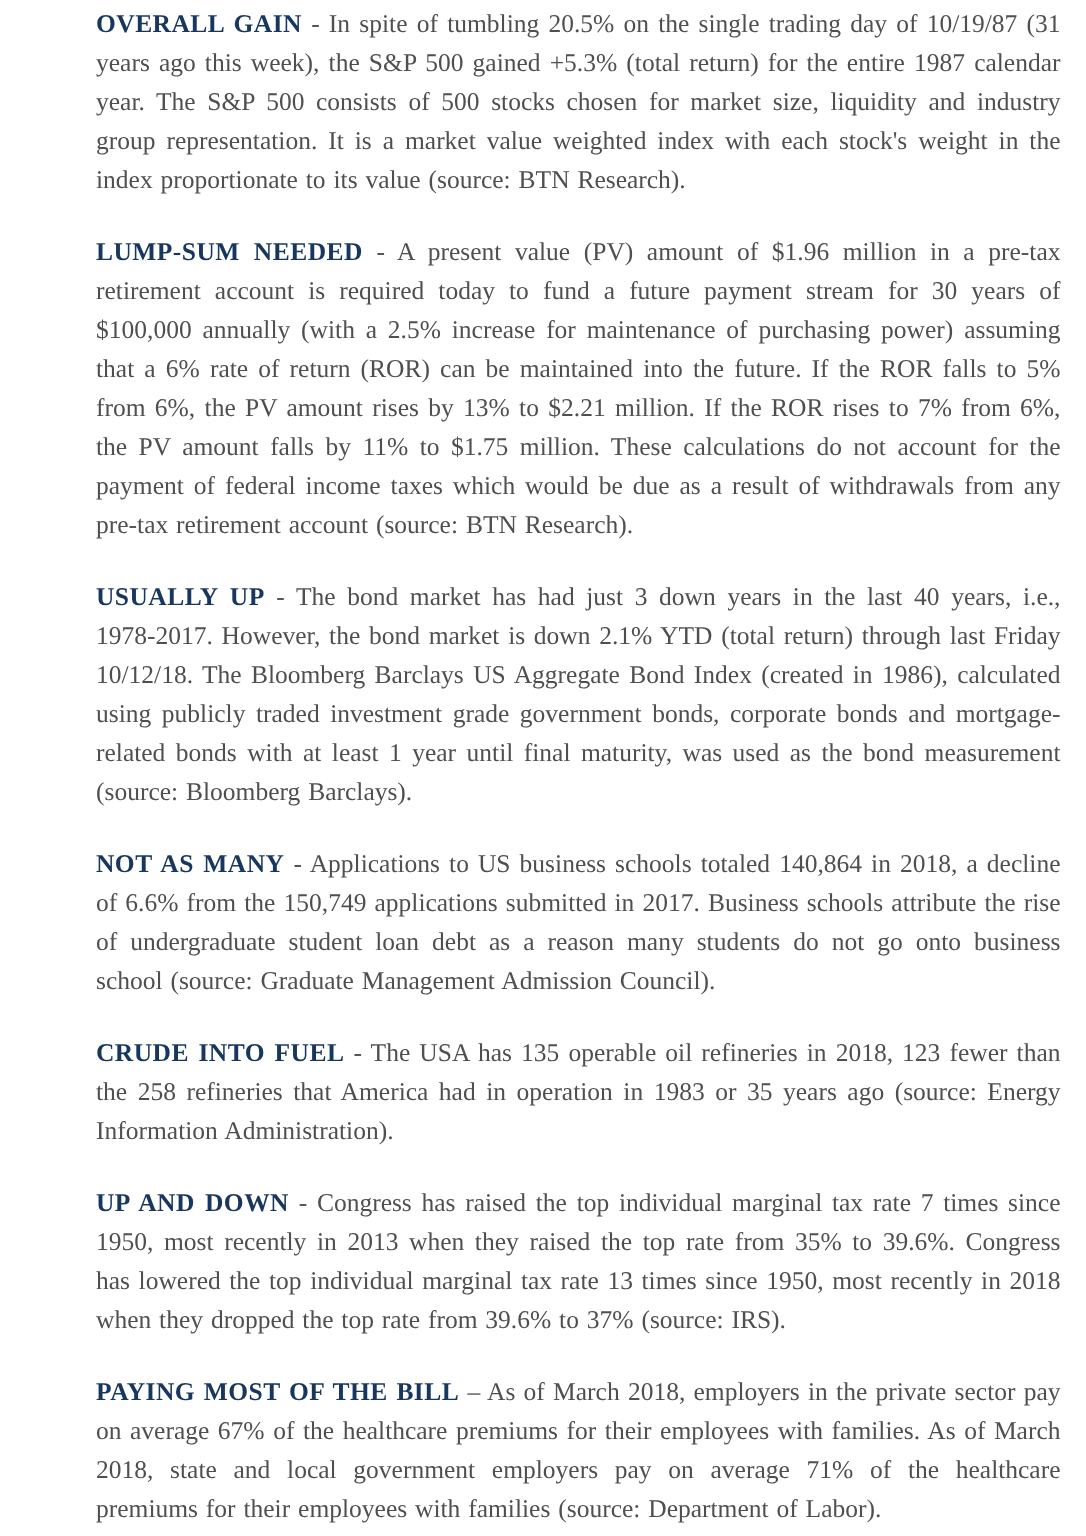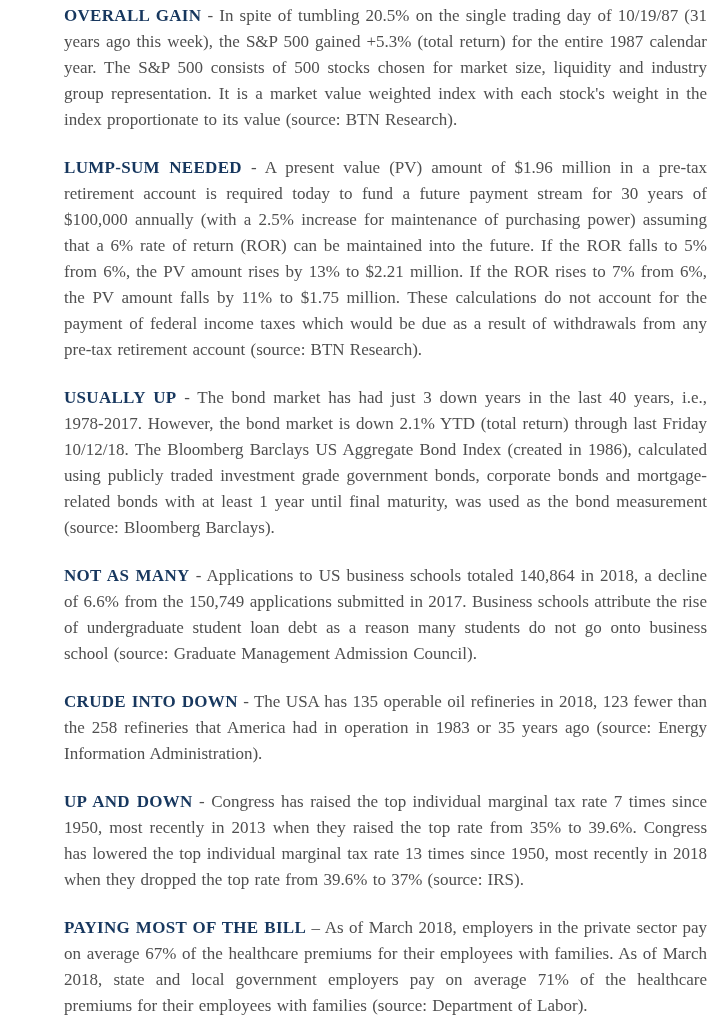--- a/index.html
+++ b/index.html
@@ -40,19 +40,19 @@
 <div class="doc">
 
   <p class="bulletin"><span class="heading">OVERALL GAIN</span><span class="sep"> - </span><span class="body-text">In spite of tumbling 20.5% on the single trading day of 10/19/87 (31 years ago this week), the S&amp;P 500 gained +5.3% (total return) for the entire 1987 calendar year.  The S&amp;P 500 consists of 500 stocks chosen for market size, liquidity and industry group representation.  It is a market value weighted index with each stock's weight in the index proportionate to its value (source: BTN Research).</span></p>
 
   <p class="bulletin"><span class="heading">LUMP-SUM NEEDED</span><span class="sep"> - </span><span class="body-text">A present value (PV) amount of $1.96 million in a pre-tax retirement account is required today to fund a future payment stream for 30 years of $100,000 annually (with a 2.5% increase for maintenance of purchasing power) assuming that a 6% rate of return (ROR) can be maintained into the future.  If the ROR falls to 5% from 6%, the PV amount rises by 13% to $2.21 million.  If the ROR rises to 7% from 6%, the PV amount falls by 11% to $1.75 million.  These calculations do not account for the payment of federal income taxes which would be due as a result of withdrawals from any pre-tax retirement account (source: BTN Research).</span></p>
 
   <p class="bulletin"><span class="heading">USUALLY UP</span><span class="sep"> - </span><span class="body-text">The bond market has had just 3 down years in the last 40 years, i.e., 1978-2017.  However, the bond market is down 2.1% YTD (total return) through last Friday 10/12/18.  The Bloomberg Barclays US Aggregate Bond Index (created in 1986), calculated using publicly traded investment grade government bonds, corporate bonds and mortgage-related bonds with at least 1 year until final maturity, was used as the bond measurement (source: Bloomberg Barclays).</span></p>
 
   <p class="bulletin"><span class="heading">NOT AS MANY</span><span class="sep"> - </span><span class="body-text">Applications to US business schools totaled 140,864 in 2018, a decline of 6.6% from the 150,749 applications submitted in 2017.  Business schools attribute the rise of undergraduate student loan debt as a reason many students do not go onto business school (source: Graduate Management Admission Council).</span></p>
 
-  <p class="bulletin"><span class="heading">CRUDE INTO DOWN</span><span class="sep"> - </span><span class="body-text">The USA has 135 operable oil refineries in 2018, 123 fewer than the 258 refineries that America had in operation in 1983 or 35 years ago (source: Energy Information Administration).</span></p>
+  <p class="bulletin"><span class="heading">CRUDE INTO FUEL</span><span class="sep"> - </span><span class="body-text">The USA has 135 operable oil refineries in 2018, 123 fewer than the 258 refineries that America had in operation in 1983 or 35 years ago (source: Energy Information Administration).</span></p>
 
   <p class="bulletin"><span class="heading">UP AND DOWN</span><span class="sep"> - </span><span class="body-text">Congress has raised the top individual marginal tax rate 7 times since 1950, most recently in 2013 when they raised the top rate from 35% to 39.6%.  Congress has lowered the top individual marginal tax rate 13 times since 1950, most recently in 2018 when they dropped the top rate from 39.6% to 37% (source: IRS).</span></p>
 
   <p class="bulletin"><span class="heading">PAYING MOST OF THE BILL</span><span class="sep"> – </span><span class="body-text">As of March 2018, employers in the private sector pay on average 67% of the healthcare premiums for their employees with families. As of March 2018, state and local government employers pay on average 71% of the healthcare premiums for their employees with families (source: Department of Labor).</span></p>
 
 </div>
 
 </body></html>

